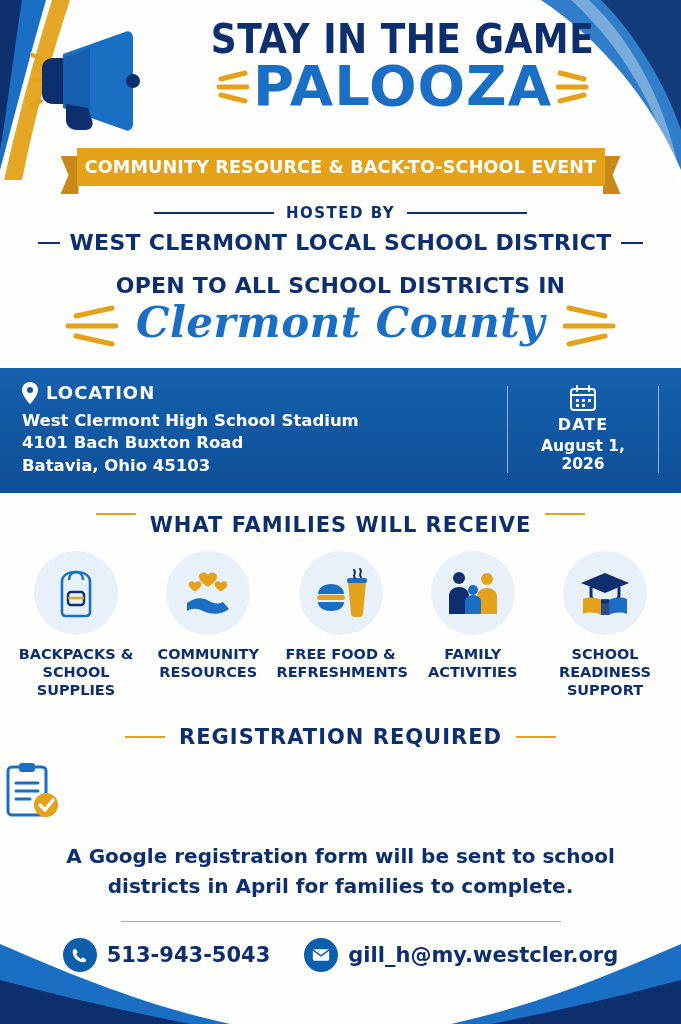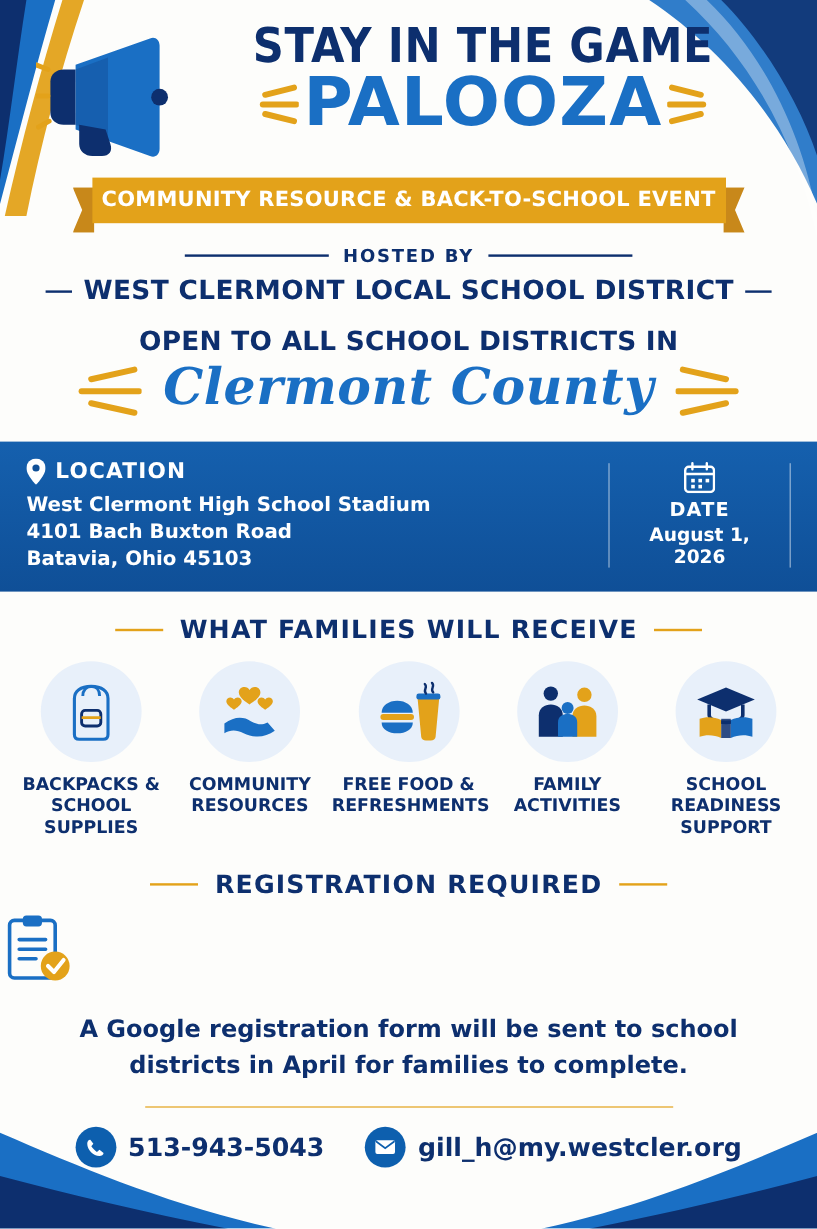--- a/index.html
+++ b/index.html
@@ -143,21 +143,21 @@
   }
   .dt-label {
     font-family: "DejaVu Sans", sans-serif; font-weight: bold; font-size: 16px;
     letter-spacing: 1px; margin: 4px 0 3px 0;
   }
   .dt-value { font-family: "DejaVu Sans", sans-serif; font-size: 15.5px; font-weight: 600; }
   .tm-col { flex: 0 0 185px; }
 
   
   .section-head {
-    display:flex; align-items:center; justify-content:center; gap: 14px;
+    display:flex; align-items:flex-start; justify-content:center; gap: 14px;
     margin-top: 20px;
   }
   .section-head .rule { height: 2px; width: 40px; background: #e3a21a; }
   .section-title {
     font-family: "DejaVu Sans", sans-serif; font-weight: bold;
     font-size: 21px; color:#0d2f6e; letter-spacing: 1px;
   }
   .icons-row {
     display: flex; justify-content: space-between; align-items: flex-start;
     padding: 14px 12px 0 12px;

